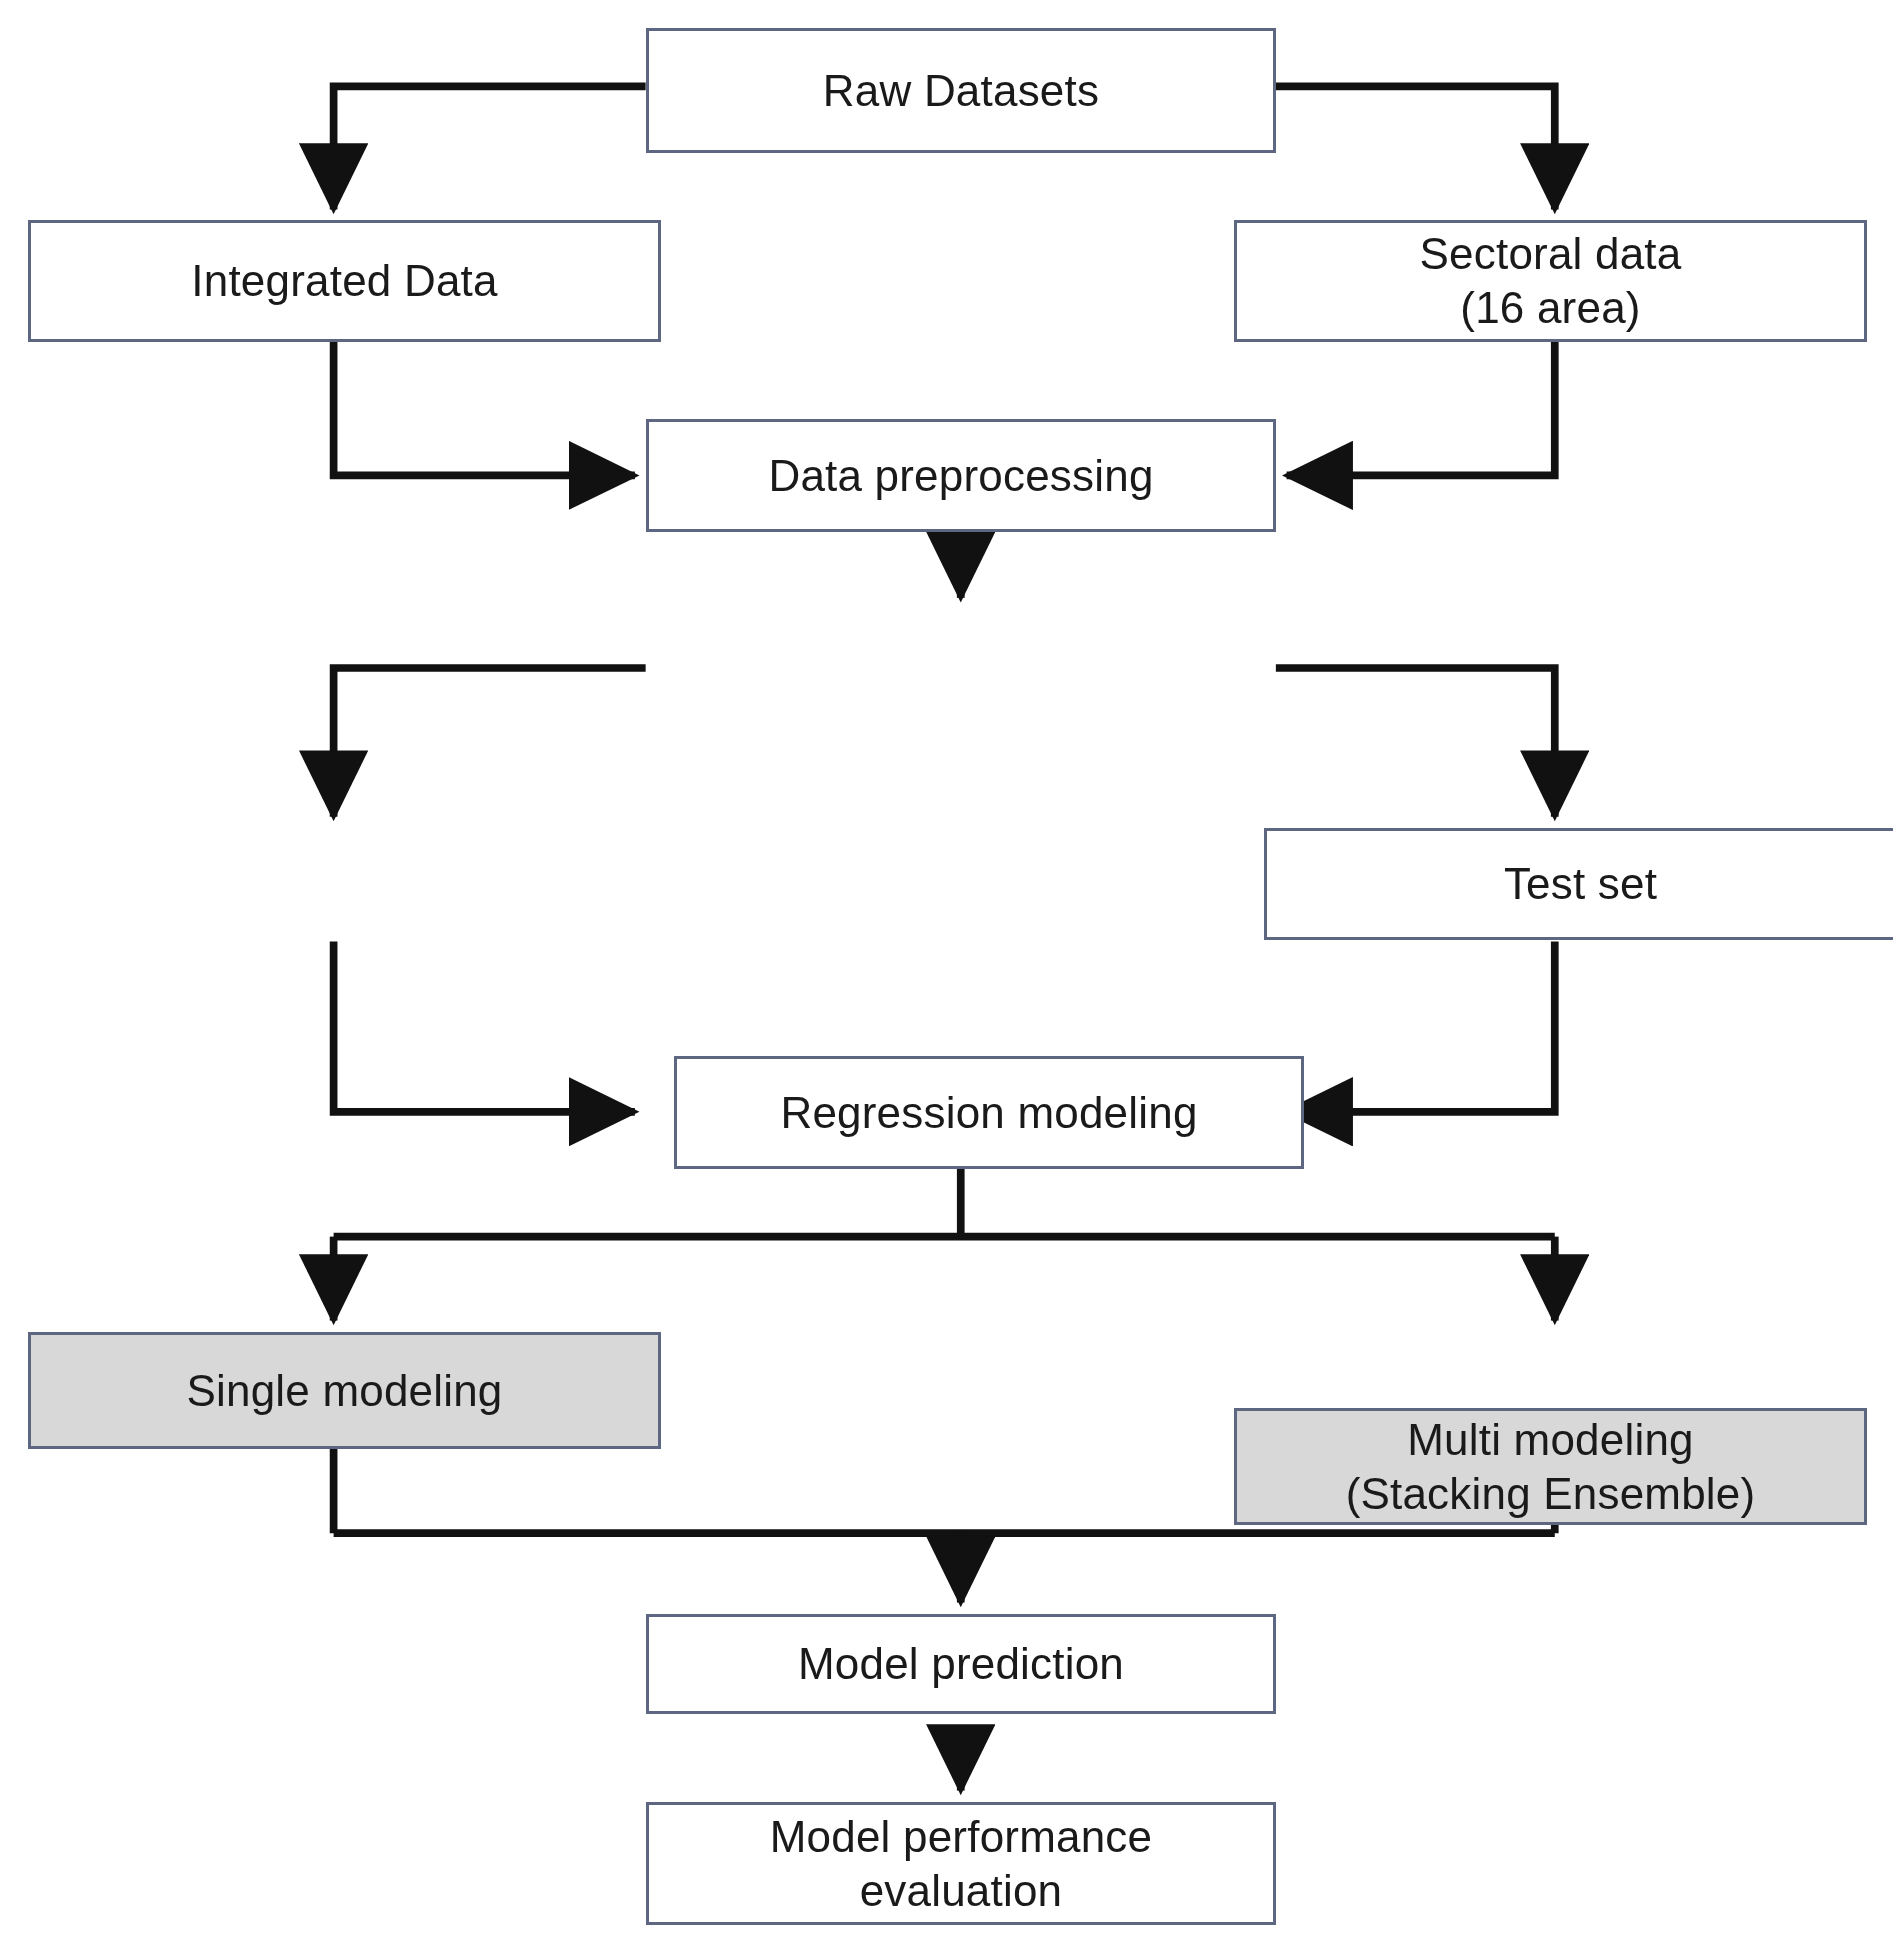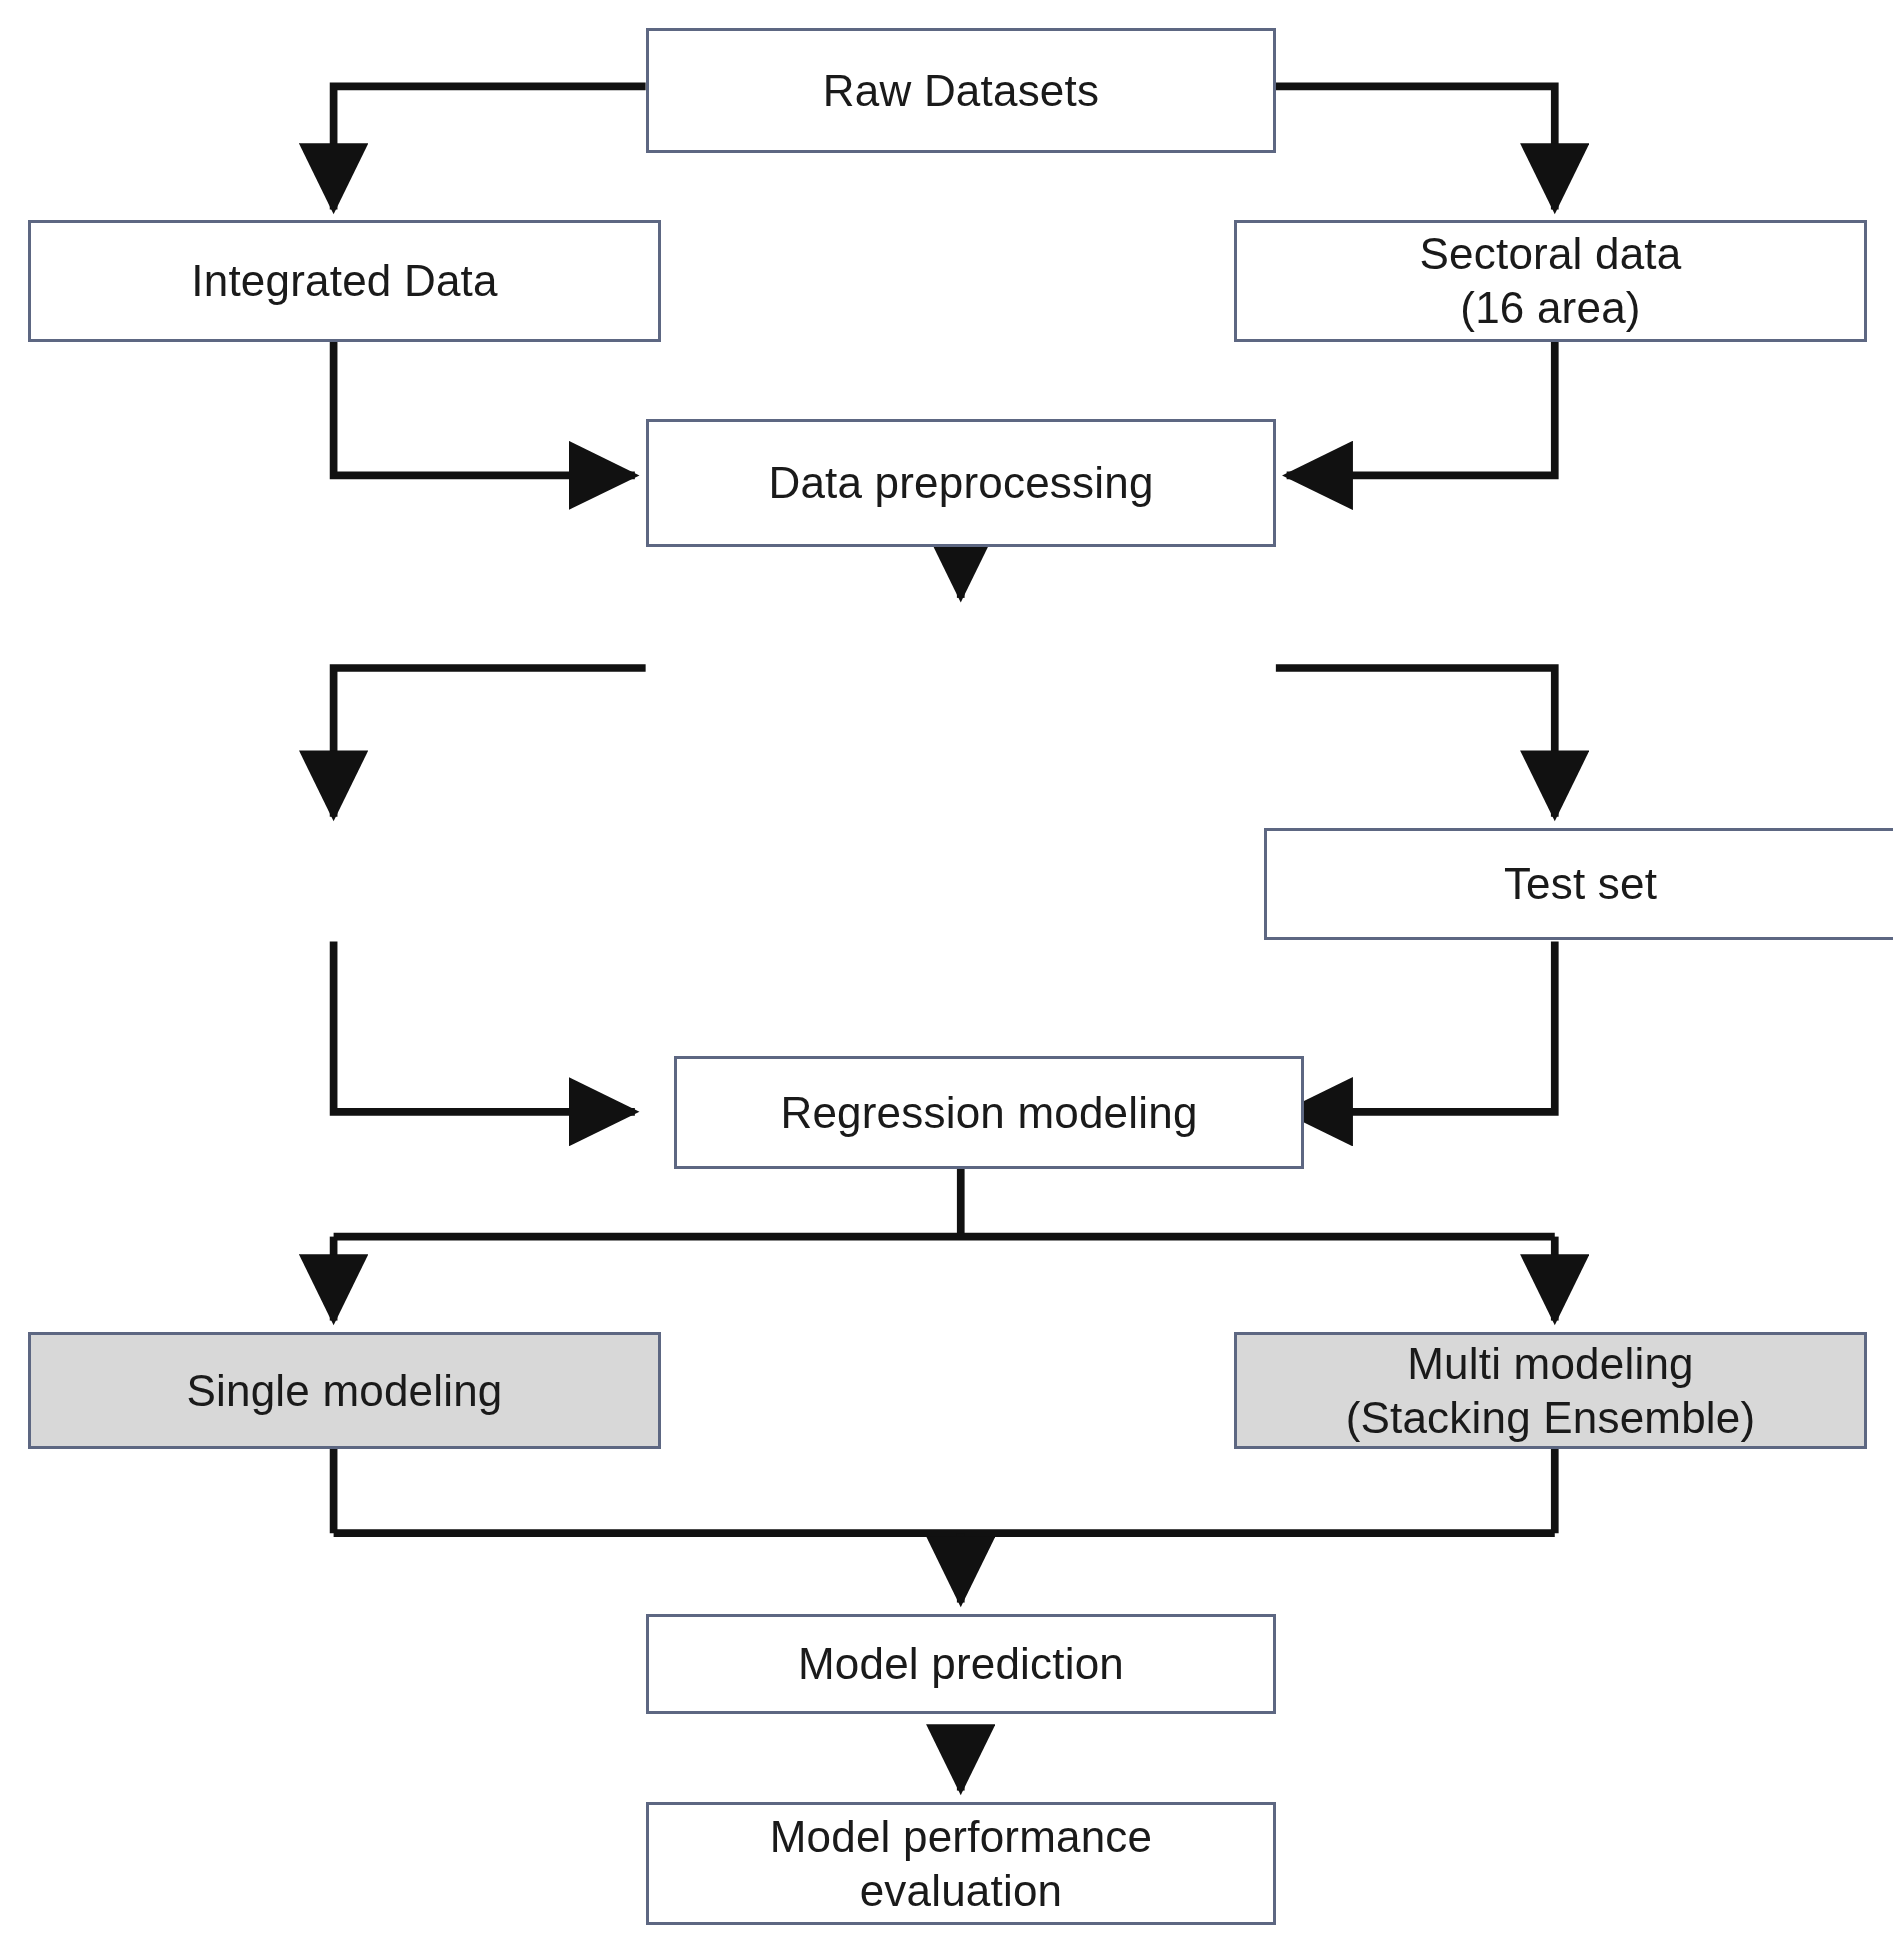--- a/index.html
+++ b/index.html
@@ -102,39 +102,39 @@
 
   <div class="node" style="left: 28px; top: 220px; width: 633px; height: 122px; border-color: rgb(93, 103, 130); color: rgb(26, 26, 26); background: rgb(255, 255, 255);">
     <span class="label">Integrated Data</span>
   </div>
 
   <div class="node" style="left: 1234px; top: 220px; width: 633px; height: 122px; border-color: rgb(93, 103, 130); color: rgb(26, 26, 26); background: rgb(255, 255, 255);">
     <span class="label">Sectoral data
 (16 area)</span>
   </div>
 
-  <div class="node" style="left: 646px; top: 419px; width: 630px; height: 128px; border-color: rgb(93, 103, 130); color: rgb(26, 26, 26); background: rgb(255, 255, 255);">
+  <div class="node" style="left: 646px; top: 419px; width: 630px; height: 113px; border-color: rgb(93, 103, 130); color: rgb(26, 26, 26); background: rgb(255, 255, 255);">
     <span class="label">Data preprocessing</span>
   </div>
 
 
 
   <div class="node" style="left: 1264px; top: 828px; width: 633px; height: 112px; border-color: rgb(93, 103, 130); color: rgb(26, 26, 26); background: rgb(255, 255, 255);">
     <span class="label">Test set</span>
   </div>
 
   <div class="node" style="left: 646px; top: 1056px; width: 630px; height: 113px; border-color: rgb(93, 103, 130); color: rgb(26, 26, 26); background: rgb(255, 255, 255); margin-left: 28px;">
     <span class="label">Regression modeling</span>
   </div>
 
   <div class="node shaded" style="left: 28px; top: 1332px; width: 633px; height: 117px; border-color: rgb(93, 103, 130); color: rgb(26, 26, 26); background: rgb(216, 216, 216);">
     <span class="label">Single modeling</span>
   </div>
 
-  <div class="node shaded" style="left: 1234px; top: 1332px; width: 633px; height: 117px; border-color: rgb(93, 103, 130); color: rgb(26, 26, 26); background: rgb(216, 216, 216);">
+  <div class="node shaded" style="left: 1234px; top: 1408px; width: 633px; height: 117px; border-color: rgb(93, 103, 130); color: rgb(26, 26, 26); background: rgb(216, 216, 216);">
     <span class="label">Multi modeling
 (Stacking Ensemble)</span>
   </div>
 
   <div class="node" style="left: 646px; top: 1614px; width: 630px; height: 100px; border-color: rgb(93, 103, 130); color: rgb(26, 26, 26); background: rgb(255, 255, 255);">
     <span class="label">Model prediction</span>
   </div>
 
   <div class="node" style="left: 646px; top: 1802px; width: 630px; height: 123px; border-color: rgb(93, 103, 130); color: rgb(26, 26, 26); background: rgb(255, 255, 255);">
     <span class="label">Model performance

